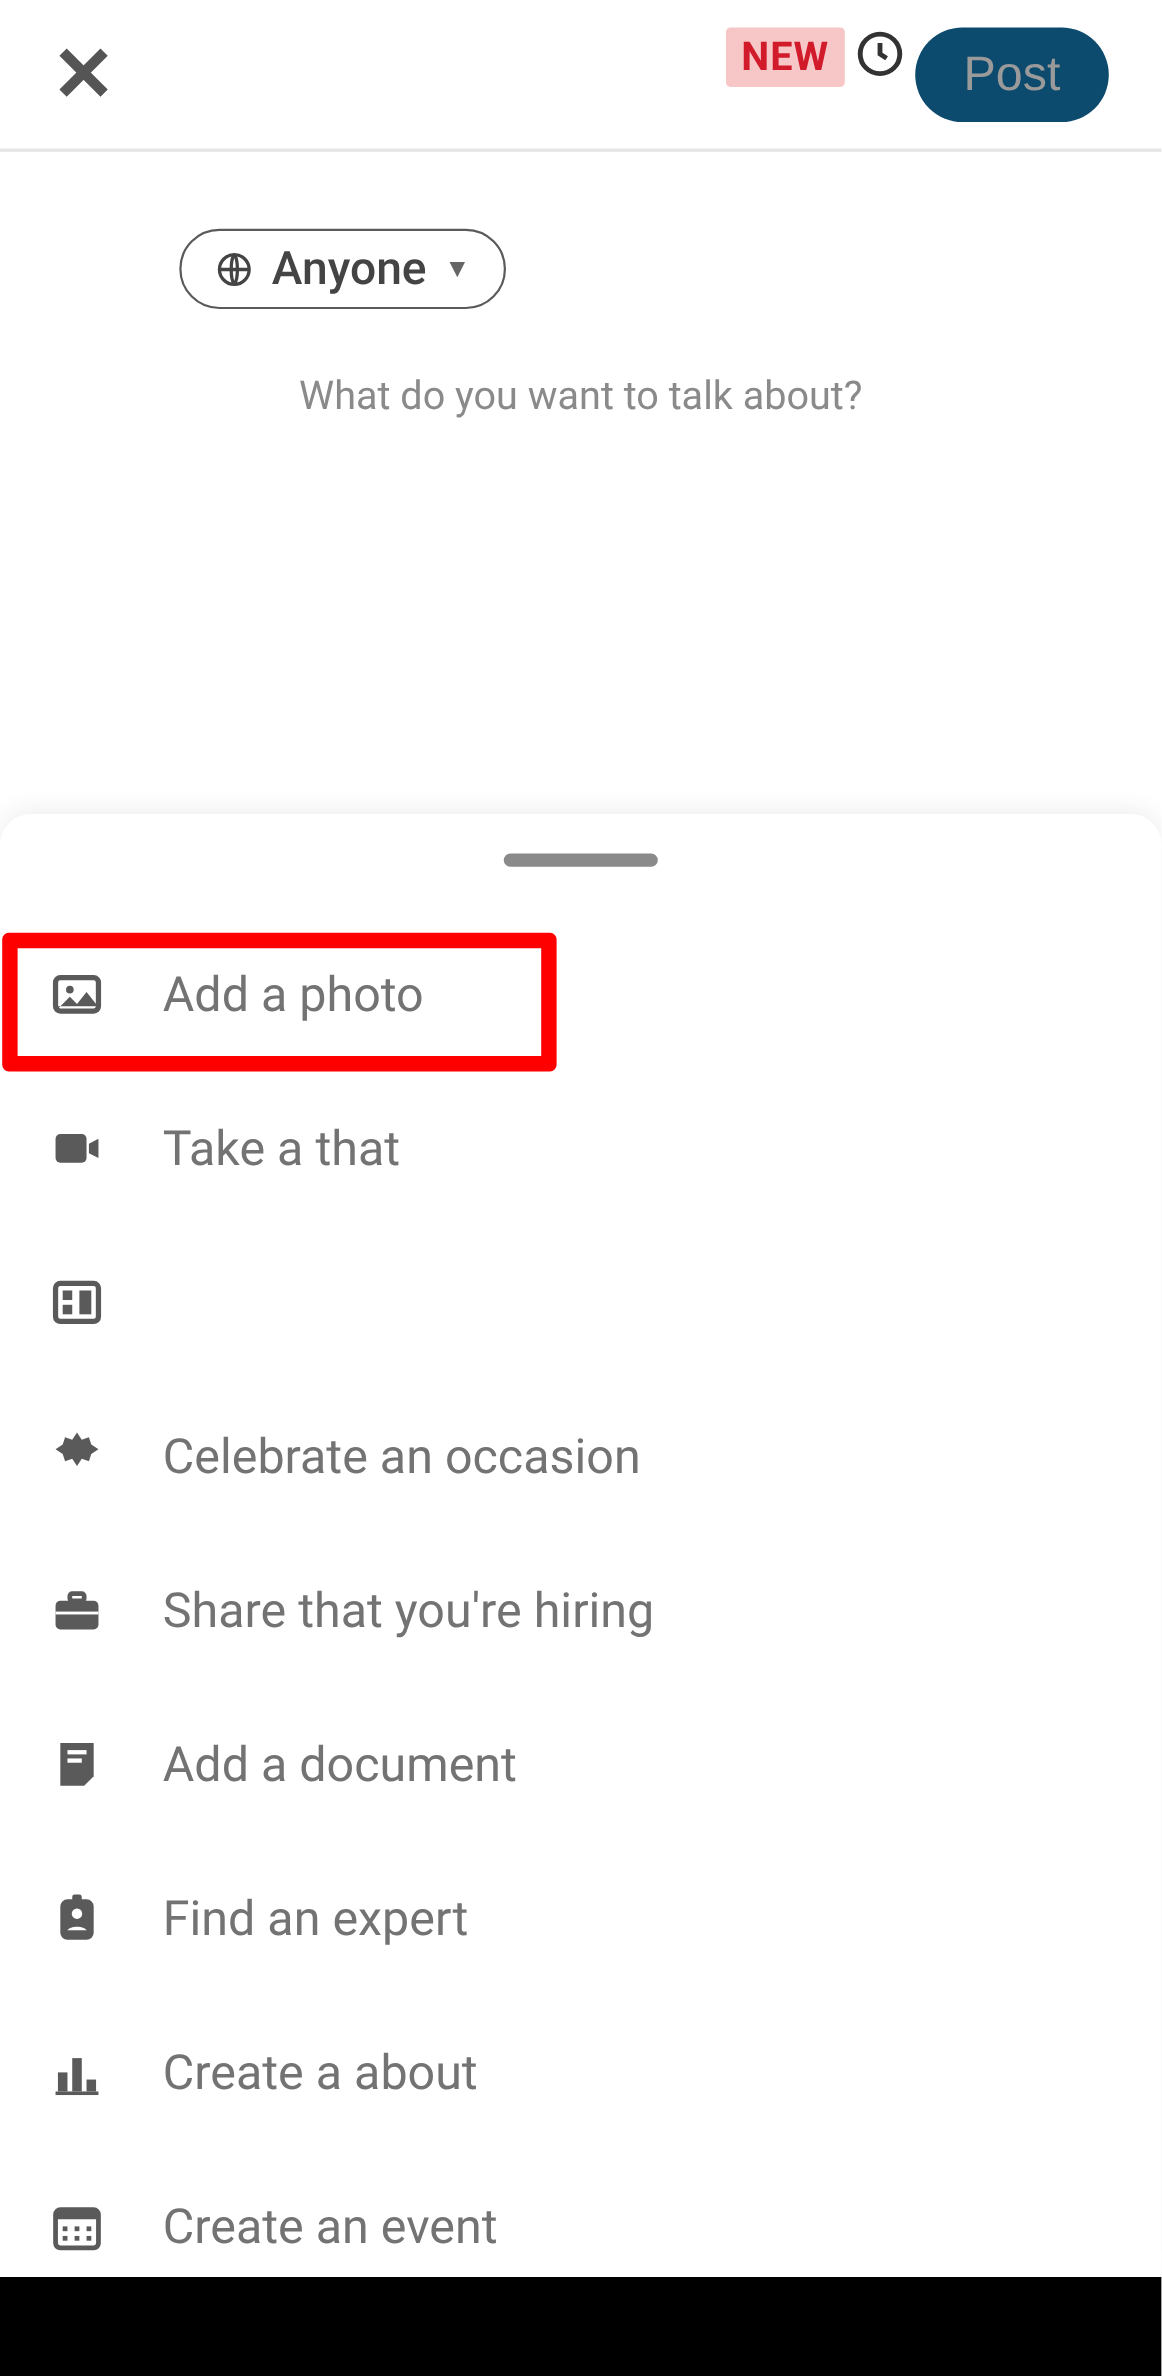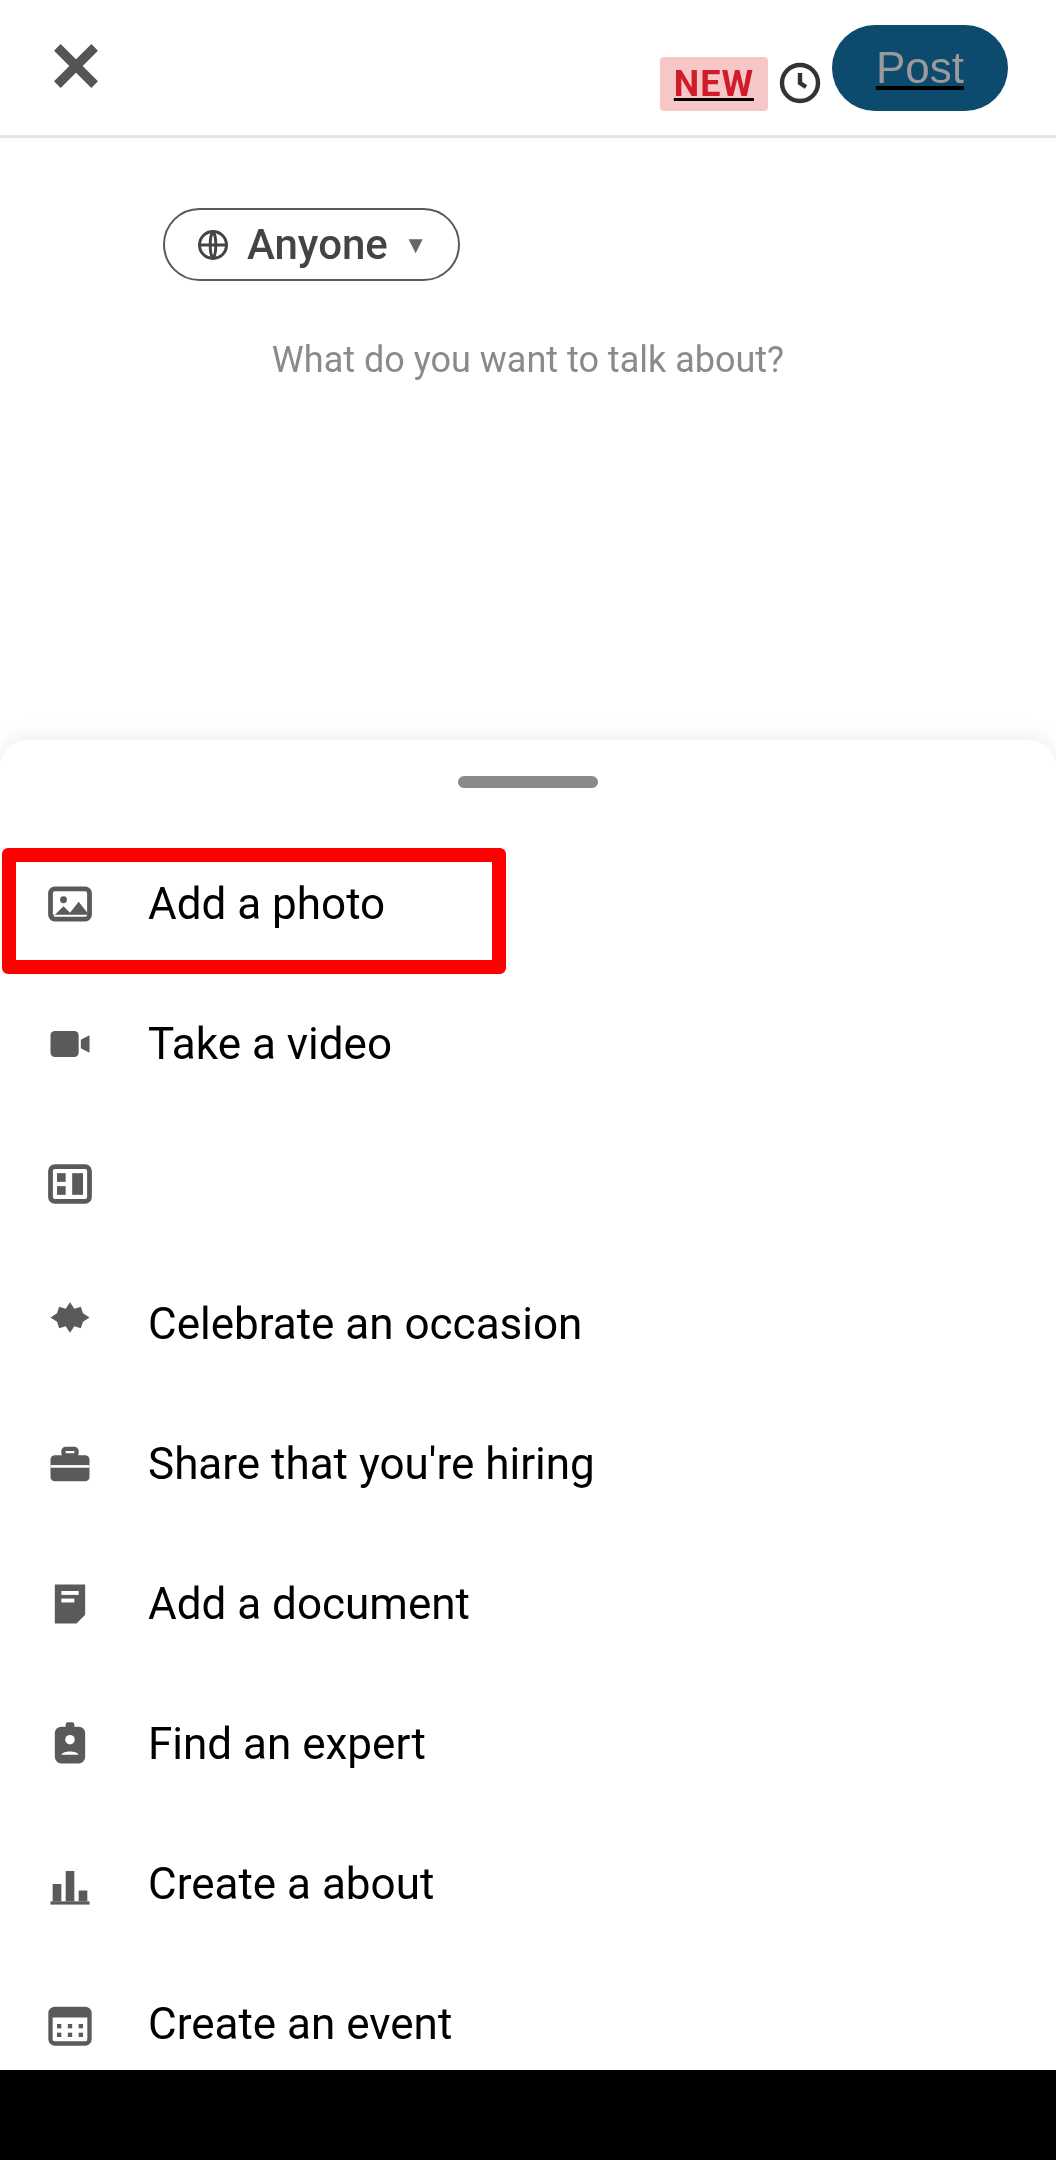--- a/index.html
+++ b/index.html
@@ -14,21 +14,21 @@
     .header {
       display: flex;
       align-items: center;
       justify-content: space-between;
       padding: 30px 48px 30px 48px;
       border-bottom: 3px solid #e5e5e5;
       height: 138px;
     }
     .close-wrap { display: flex; align-items: center; }
     .close-icon svg { width: 56px; height: 56px; stroke: #555; stroke-width: 4; }
-    .header-right { display: flex; align-items: flex-end; gap: 8px; text-decoration: underline; }
+    .header-right { display: flex; align-items: flex-start; gap: 8px; }
     .new-badge {
       background: #f7c6c6;
       color: #d11a2a;
       font-weight: 700;
       font-size: 36px;
       padding: 6px 14px;
       border-radius: 4px;
       letter-spacing: 1px;
     }
     .clock-icon svg { width: 48px; height: 48px; }
@@ -94,21 +94,21 @@
       width: 60px;
       display: flex;
       justify-content: center;
       align-items: center;
       color: #5a5a5a;
       flex-shrink:0;
     }
     .option-row .icon-slot svg { width: 52px; height: 52px; fill: #5a5a5a; }
     .option-label {
       font-size: 44px;
-      color: #000000;
+      color: #737373;
       font-weight: 400;
     }
     .highlight-box {
       position: absolute;
       border: 14px solid #ff0000;
       border-radius: 6px;
       left: 2px;
       top: 848px;
       width: 504px;
       height: 126px;
@@ -171,21 +171,21 @@
         </span>
         <span class="option-label">Add a photo</span>
       </div>
       <div class="option-row">
         <span class="icon-slot">
           <svg viewBox="0 0 24 24">
             <rect x="3" y="6" width="13" height="12" rx="2" fill="#5a5a5a"></rect>
             <path d="M17 10l4-2v8l-4-2z" fill="#5a5a5a"></path>
           </svg>
         </span>
-        <span class="option-label">Take a video</span>
+        <span class="option-label">Take a that</span>
       </div>
       <div class="option-row">
         <span class="icon-slot">
           <svg viewBox="0 0 24 24">
             <rect x="3" y="4" width="18" height="16" rx="2" fill="none" stroke="#5a5a5a" stroke-width="2.2"></rect>
             <rect x="6" y="7" width="4" height="4" fill="#5a5a5a"></rect>
             <rect x="6" y="13" width="4" height="4" fill="#5a5a5a"></rect>
             <rect x="13" y="7" width="5" height="10" fill="#5a5a5a"></rect>
           </svg>
         </span>

